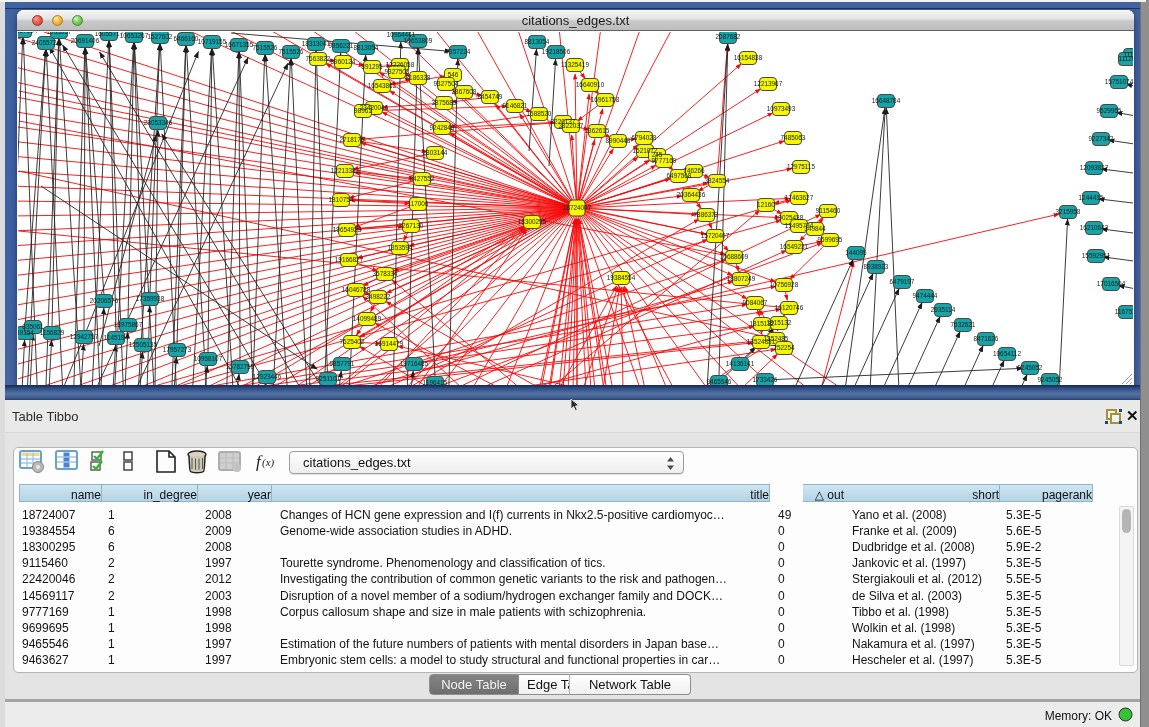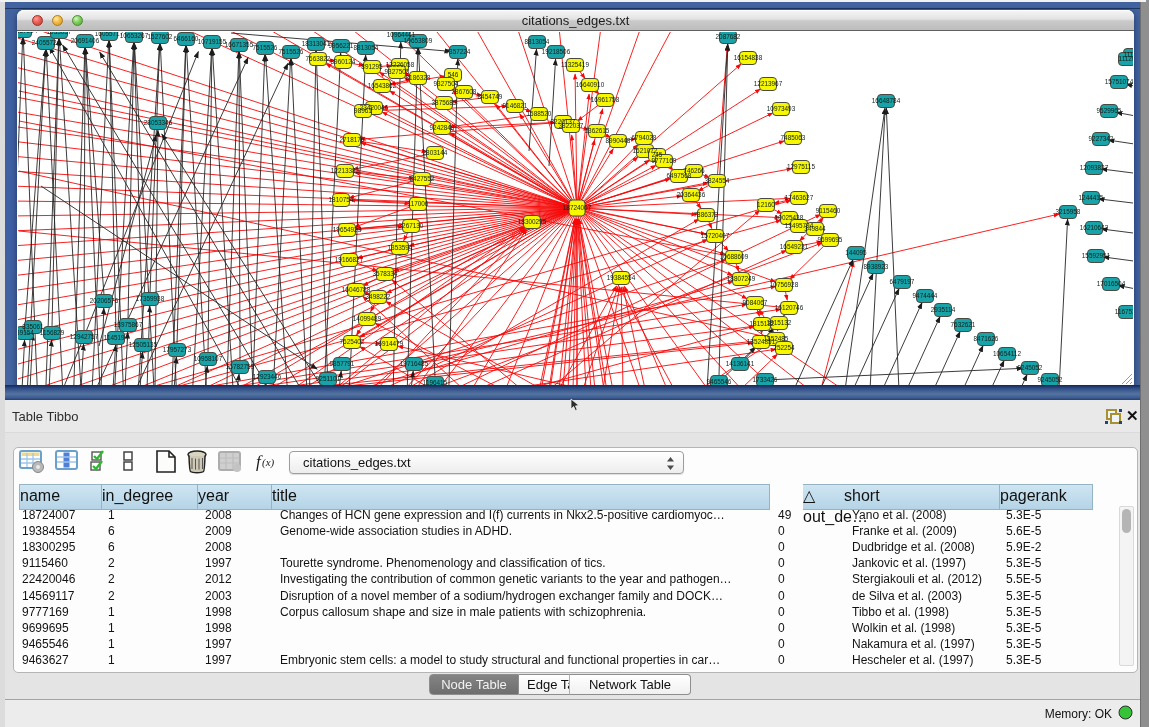--- a/index.html
+++ b/index.html
@@ -12,24 +12,24 @@
 #titlebar{position:absolute;left:0;top:0;width:100%;height:21px;border-radius:7px 7px 0 0;background:linear-gradient(180deg,#f6f6f6 0%,#e3e3e3 45%,#c9c9c9 55%,#bdbdbd 100%);border-bottom:1px solid #616161;box-shadow:inset 0 1px 0 #fdfdfd}
 #titlebar .tl{position:absolute;top:5px;width:11px;height:11px;border-radius:50%}
 #title{position:absolute;width:100%;text-align:center;top:3px;font-size:13px;color:#1c1c1c}
 #canvas{position:absolute;left:1px;top:22px;width:1115px;height:353px;background:#fff;overflow:hidden}
 #panel{position:absolute;left:5px;top:400px;width:1135px;height:327px;background:#e4e4e4}
 #phead{position:absolute;left:5px;top:400px;width:1135px;height:33px;background:#e9e9e9;border-bottom:1px solid #dadada;z-index:2}
 #phead .t{position:absolute;left:7px;top:9px;font-size:13px;color:#2d2d2d}
 #pclose{position:absolute;left:1121px;top:7px;font-size:15px;font-weight:bold;color:#111}
 #container{position:absolute;left:13px;top:447px;width:1125px;height:226px;background:#fdfdfd;border:1px solid #b5b5b5;border-radius:5px}
 .seg{position:absolute;top:674px;height:21px;font-size:13px;text-align:center;border:1px solid #8e8e8e;line-height:19px;z-index:3}
-#statusbar{position:absolute;left:5px;top:699px;width:1135px;height:28px;background:#ececec;border-top:1px solid #a3a3a3}
+#statusbar{position:absolute;left:5px;top:699px;width:1135px;height:28px;background:#ececec;border-top:3px solid #a3a3a3}
 .rw{position:absolute;left:0;width:1125px;height:16px;line-height:16px;z-index:3}
 .rw span{position:absolute;white-space:nowrap;font-size:12px;color:#131313}
-.hcell{position:absolute;height:26px;background:linear-gradient(180deg,#cfe5f2,#b4d4e6);border:1px solid #94b4c4;border-left:none;font-size:16px;text-align:left;line-height:21px;color:#111;z-index:3}
+.hcell{position:absolute;height:18px;background:linear-gradient(180deg,#cfe5f2,#b4d4e6);border:1px solid #94b4c4;border-left:none;font-size:12px;text-align:right;line-height:21px;color:#111;z-index:3}
 </style></head>
 <body>
 <div id="desktop">
   <div class="dkline"></div>
   <div id="win">
     <div id="titlebar">
       <div class="tl" style="left:15px;background:radial-gradient(circle at 35% 30%,#ff9a94,#ec5f55 45%,#ba3a31 100%);border:1px solid #9d2f27"></div>
       <div class="tl" style="left:35px;background:radial-gradient(circle at 35% 30%,#ffe9a8,#f6bb41 45%,#c98e28 100%);border:1px solid #ad7d20"></div>
       <div class="tl" style="left:55px;background:radial-gradient(circle at 35% 30%,#d2f7c2,#7ed060 45%,#51a233 100%);border:1px solid #4c8c2e"></div>
       <div id="title">citations_edges.txt</div>
@@ -764,21 +764,21 @@
     <span style="left:205px">1997</span>
     <span style="left:280px">Tourette syndrome. Phenomenology and classification of tics.</span>
     <span style="left:778px">0</span>
     <span style="left:852px">Jankovic et al. (1997)</span>
     <span style="left:1006px">5.3E-5</span>
   </div>
 <div class="rw" style="top:571.4px">
     <span style="left:22px">22420046</span>
     <span style="left:108px">2</span>
     <span style="left:205px">2012</span>
-    <span style="left:280px">Investigating the contribution of common genetic variants to the year and pathogen…</span>
+    <span style="left:280px">Investigating the contribution of common genetic variants to the risk and pathogen…</span>
     <span style="left:778px">0</span>
     <span style="left:852px">Stergiakouli et al. (2012)</span>
     <span style="left:1006px">5.5E-5</span>
   </div>
 <div class="rw" style="top:587.5px">
     <span style="left:22px">14569117</span>
     <span style="left:108px">2</span>
     <span style="left:205px">2003</span>
     <span style="left:280px">Disruption of a novel member of a sodium/hydrogen exchanger family and DOCK…</span>
     <span style="left:778px">0</span>
@@ -799,20 +799,21 @@
     <span style="left:108px">1</span>
     <span style="left:205px">1998</span>
     <span style="left:778px">0</span>
     <span style="left:852px">Wolkin et al. (1998)</span>
     <span style="left:1006px">5.3E-5</span>
   </div>
 <div class="rw" style="top:635.8px">
     <span style="left:22px">9465546</span>
     <span style="left:108px">1</span>
     <span style="left:205px">1997</span>
+    <span style="left:280px">Estimation of the future numbers of patients with mental disorders in Japan base…</span>
     <span style="left:778px">0</span>
     <span style="left:852px">Nakamura et al. (1997)</span>
     <span style="left:1006px">5.3E-5</span>
   </div>
 <div class="rw" style="top:651.9px">
     <span style="left:22px">9463627</span>
     <span style="left:108px">1</span>
     <span style="left:205px">1997</span>
     <span style="left:280px">Embryonic stem cells: a model to study structural and functional properties in car…</span>
     <span style="left:778px">0</span>

